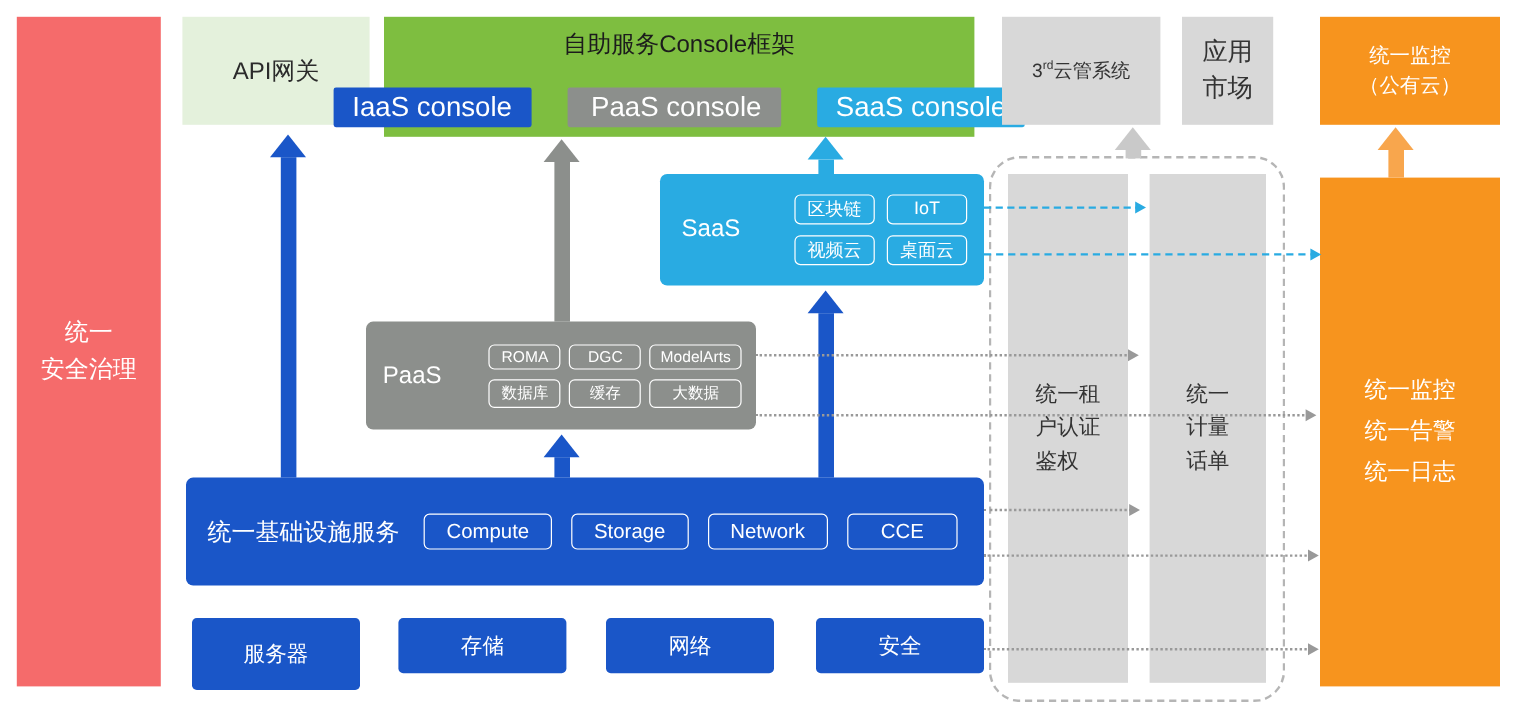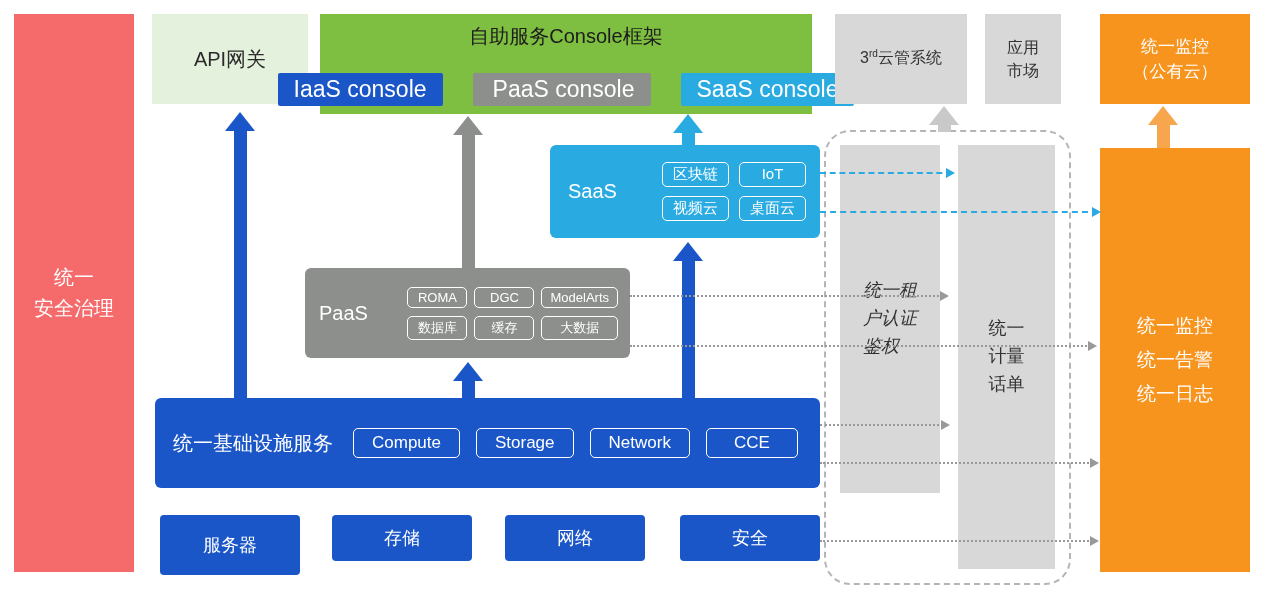--- a/index.html
+++ b/index.html
@@ -63,21 +63,21 @@
       <div class="console-btn" style="background:var(--blue);">IaaS console</div>
       <div class="console-btn" style="background:var(--gray-dark);padding-left:20px;">PaaS console</div>
       <div class="console-btn" style="background:var(--cyan);">SaaS console</div>
     </div>
   </div>
 
   <div class="box gray-light" style="left:835px;top:14px;width:132px;height:90px;font-size:16px;">
     <span style="white-space:nowrap;"><span>3</span><sup style="font-size:10px;">rd</sup><span>云管系统</span></span>
   </div>
 
-  <div class="box gray-light preline" style="left:985px;top:14px;width:76px;height:90px;font-size:16px;line-height:1.45;">
+  <div class="box gray-light preline" style="left:985px;top:14px;width:76px;height:90px;font-size:21px;line-height:1.45;">
     <span>应用
 市场</span>
   </div>
 
   <div class="box orange preline" style="left:1100px;top:14px;width:150px;height:90px;font-size:17px;line-height:1.5;">
     <span>统一监控
 （公有云）</span>
   </div>
 
   <div class="box cyan r6" style="left:550px;top:145px;width:270px;height:93px;justify-content:flex-start;padding:0 14px 0 18px;">
@@ -112,21 +112,21 @@
     </div>
   </div>
 
   <div class="box blue r4" style="left:160px;top:515px;width:140px;height:60px;font-size:18px;">服务器</div>
   <div class="box blue r4" style="left:332px;top:515px;width:140px;height:46px;font-size:18px;">存储</div>
   <div class="box blue r4" style="left:505px;top:515px;width:140px;height:46px;font-size:18px;">网络</div>
   <div class="box blue r4" style="left:680px;top:515px;width:140px;height:46px;font-size:18px;">安全</div>
 
   <div class="dashed-group" style="left:824px;top:130px;width:247px;height:455px;"></div>
 
-  <div class="box gray-light vbar" style="left:840px;top:145px;width:100px;height:348px;font-size:18px;line-height:1.55;font-style:italic;">
+  <div class="box gray-light vbar" style="left:840px;top:145px;width:100px;height:424px;font-size:18px;line-height:1.55;">
     <span class="preline" style="text-align:left;">统一租
 户认证
 鉴权</span>
   </div>
 
   <div class="box gray-light vbar" style="left:958px;top:145px;width:97px;height:424px;font-size:18px;line-height:1.55;">
     <span class="preline" style="text-align:left;">统一
 计量
 话单</span>
   </div>

